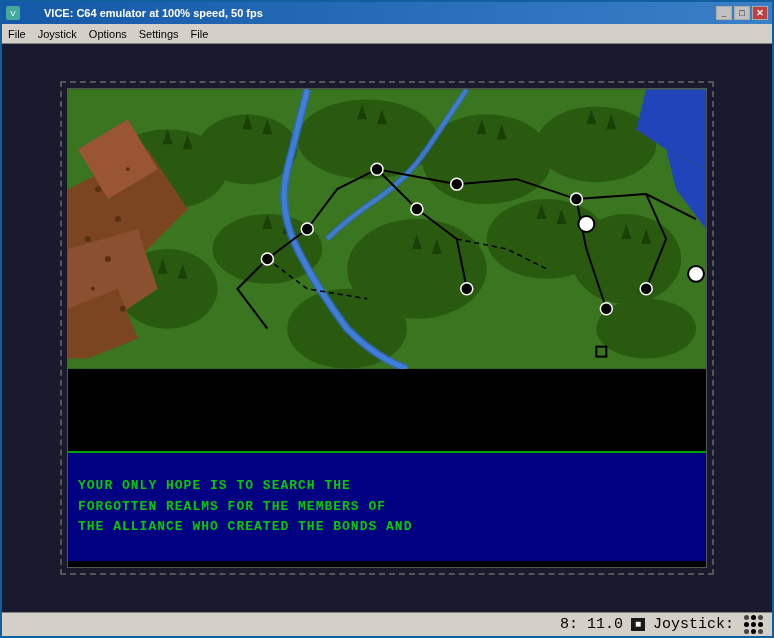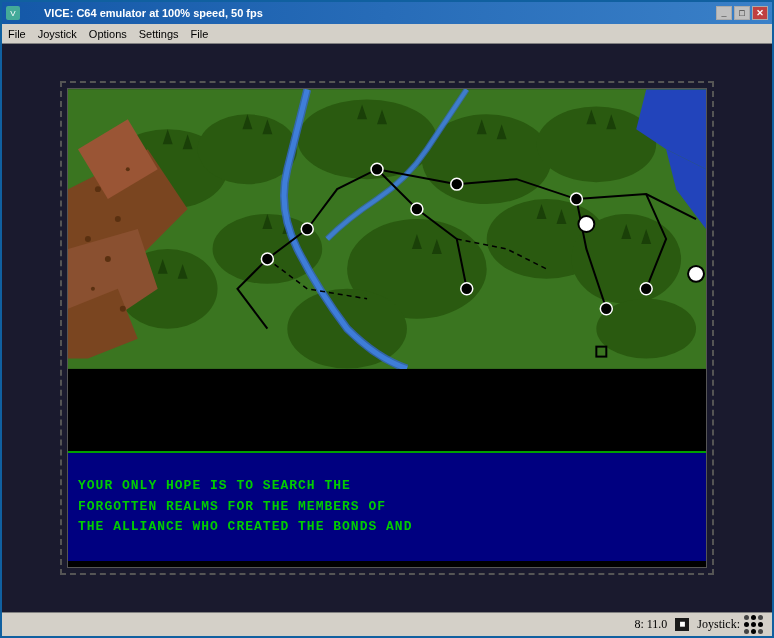--- a/index.html
+++ b/index.html
@@ -167,28 +167,28 @@
       height: 24px;
       display: flex;
       align-items: center;
       justify-content: flex-end;
       padding: 0 8px;
       flex-shrink: 0;
       border-top: 1px solid #808080;
       gap: 8px;
     }
     .status-text {
-      font-size: 12px;
+      font-size: 15px;
       color: #000;
-      font-family: Liberation Serif, serif;
+      font-family: Liberation Mono, monospace;
     }
     .joystick-indicator {
       display: flex;
       align-items: center;
-      gap: 4px;
+      gap: 10px;
       justify-content: space-between;
     }
     .joystick-grid {
       display: grid;
       grid-template-columns: repeat(3, 6px);
       grid-template-rows: repeat(3, 6px);
       gap: 1px;
     }
     .joy-dot {
       width: 5px;

